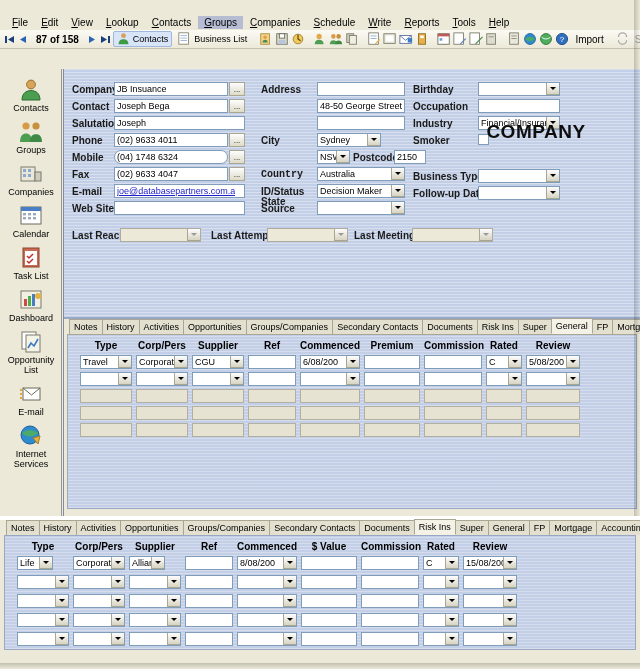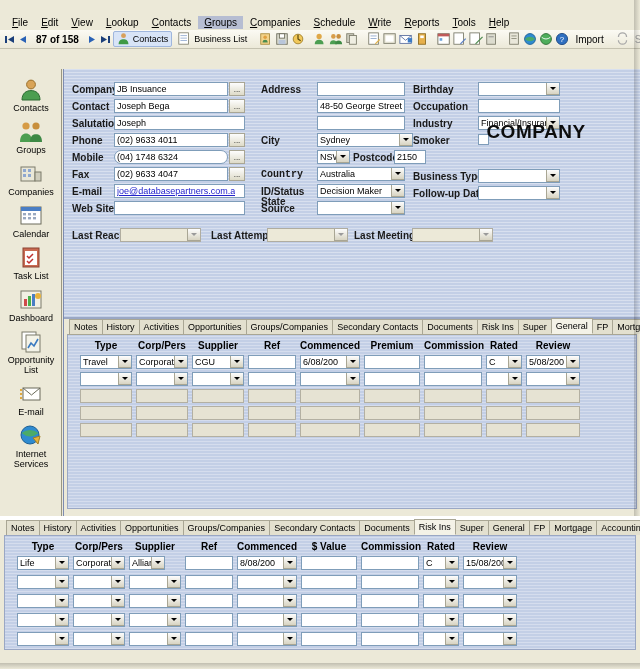--- a/index.html
+++ b/index.html
@@ -471,21 +471,21 @@
         <span class="val"></span>
       </div>
     <div class="ctl" style="left:253px; top:30px; width:88px;">
         <span class="val">48-50 George Street</span>
       </div>
     <div class="ctl" style="left:253px; top:47px; width:88px;">
         <span class="val"></span>
       </div>
 
     <div class="fld-label" style="left:197px; top:66px;">City</div>
-    <div class="ctl" style="left:253px; top:64px; width:96px;">
+    <div class="ctl" style="left:253px; top:64px; width:64px;">
         <span class="val">Sydney</span>
         <span class="arrow">
           <i></i>
         </span>
       </div>
 
     <div class="fld-label" style="left:197px; top:83px;margin-top:44px;">State</div>
     <div class="ctl" style="left:253px; top:81px; width:33px;">
         <span class="val">NSW</span>
         <span class="arrow">
@@ -811,21 +811,21 @@
   <div class="gridarea2" id="bottomgrid">
       <div class="ghead" style="left: 12px; top: 5px; width: 52px;">Type</div>
       <div class="ghead" style="left: 68px; top: 5px; width: 52px;">Corp/Pers</div>
       <div class="ghead" style="left: 124px; top: 5px; width: 52px;">Supplier</div>
       <div class="ghead" style="left: 180px; top: 5px; width: 48px;">Ref</div>
       <div class="ghead" style="left: 232px; top: 5px; width: 60px;">Commenced</div>
       <div class="ghead" style="left: 296px; top: 5px; width: 56px;">$ Value</div>
       <div class="ghead" style="left: 356px; top: 5px; width: 58px;">Commission</div>
       <div class="ghead" style="left: 418px; top: 5px; width: 36px;">Rated</div>
       <div class="ghead" style="left: 458px; top: 5px; width: 54px;">Review</div>
-      <div class="gcell" style="left: 12px; top: 20px; width: 52px;">
+      <div class="gcell" style="left: 12px; top: 20px; width: 36px;">
         <span class="val">Life</span>
         <span class="arrow">
           <i></i>
         </span>
       </div>
       <div class="gcell" style="left: 68px; top: 20px; width: 52px;">
         <span class="val">Corporate</span>
         <span class="arrow">
           <i></i>
         </span>

